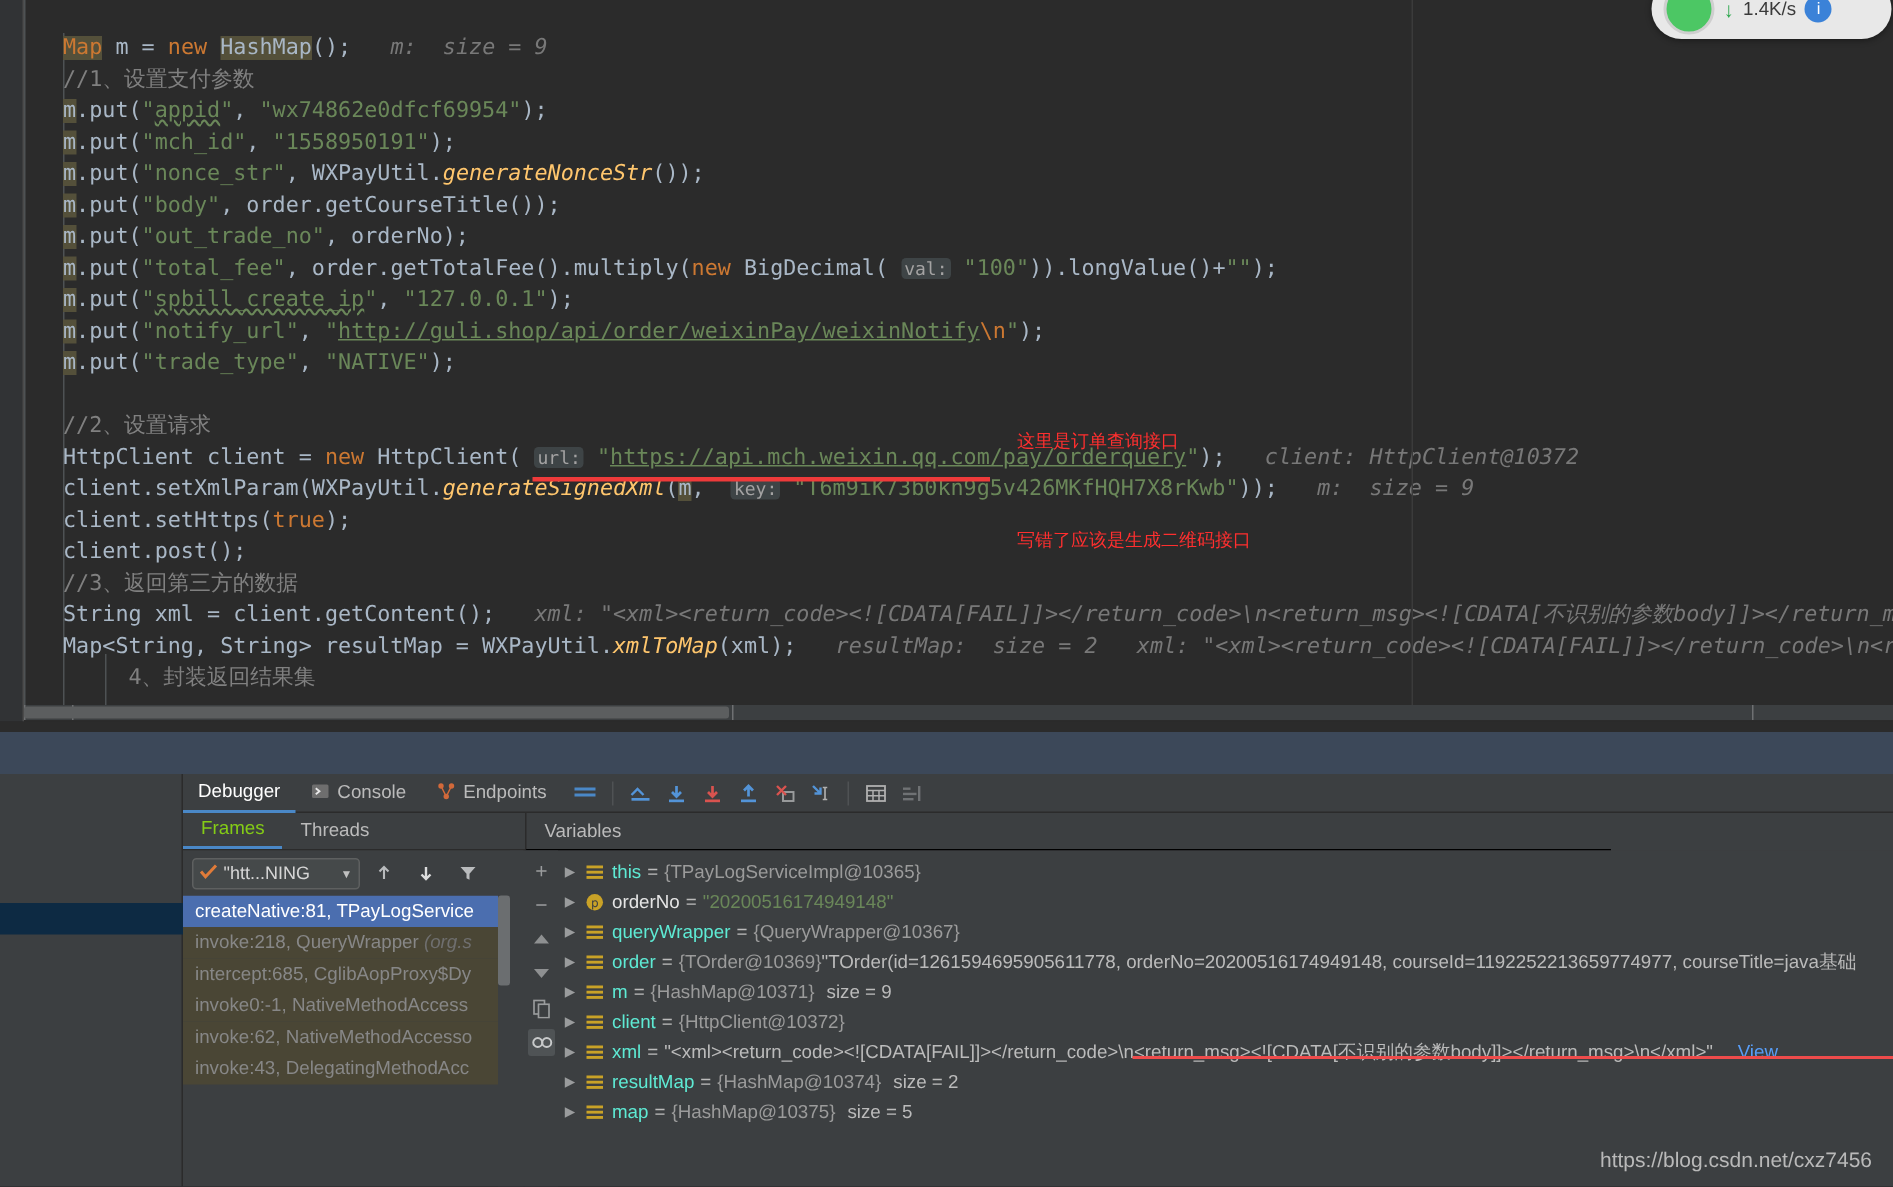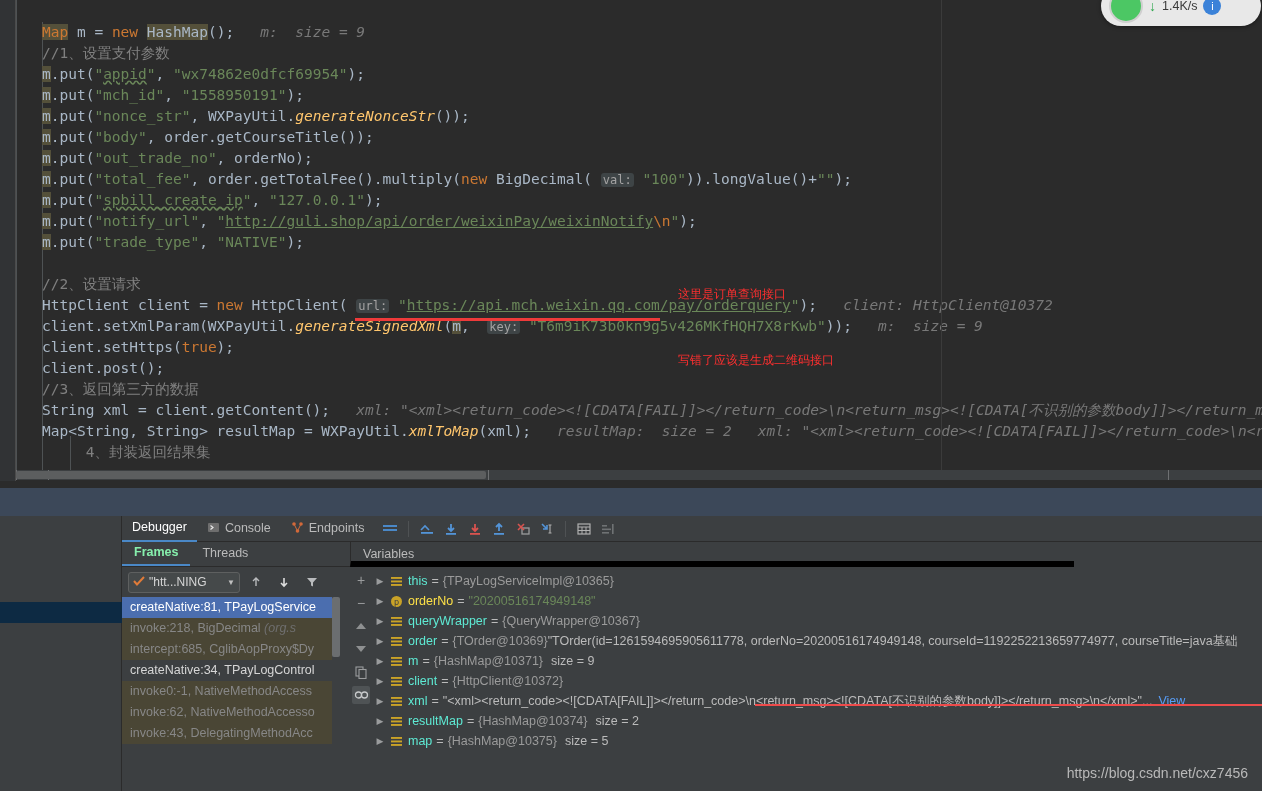--- a/index.html
+++ b/index.html
@@ -116,24 +116,24 @@
   .tbtn {
     width: 20px; height: 20px; display: flex; align-items: center;
     justify-content: center; margin: 0 2px;
   }
 
   .sub-tabs {
     position: absolute; left: 122px; top: 26px; width: 228px; height: 25px;
     display: flex; align-items: center; border-bottom: 1px solid #2b2b2b;
   }
   .stab { font-size: 12.5px; color: #bbbbbb; padding: 3px 12px 5px 12px; }
-  .stab.active { color: #86efac; border-bottom: 2px solid #4a88c7; font-weight: bold; }
+  .stab.active { color: #84cc16; border-bottom: 2px solid #4a88c7; }
   .vars-header {
     position: absolute; left: 350px; top: 26px; width: 724px; height: 25px;
-    border-bottom: 6px solid #000000; border-left: 1px solid #2b2b2b;
+    border-bottom: 1px solid #000000; border-left: 1px solid #2b2b2b;
   }
   .vars-header span { font-size: 12.5px; color: #bbbbbb; padding-left: 12px; line-height: 25px;}
 
   
   .frames-pane {
     position: absolute; left: 122px; top: 51px; width: 228px; height: 224px;
     background: #3c3f41; border-right: 1px solid #2b2b2b;
   }
   .frames-toolbar {
     position: absolute; left: 0; top: 0; width: 228px; height: 30px;
@@ -195,21 +195,21 @@
   }
   .arrow {
     width: 16px; text-align: center; color: #9a9c9d; font-size: 9px;
     flex: 0 0 16px;
   }
   .var-icon {
     width: 16px; height: 13px; flex: 0 0 16px; margin-right: 4px;
     display: flex; align-items: center; justify-content: center;
   }
   .vname { color: #5eead4; }
-  .vname.orange { color: #fde047; }
+  .vname.orange { color: #e5e5e5; }
   .veq { color: #bbbbbb; margin: 0 4px; }
   .vtype { color: #9b9b9b; text-align: center; }
   .vstr { color: #6a8759; }
   .vsize { color: #bbbbbb; margin-left: 8px; }
   .view-link { color: #589df6; margin-left: 6px; }
   .esc { color: #cc7832; }
   .xml-red-line {
     position: absolute; background: #ee4b4b; height: 2px;
   }
 
@@ -403,23 +403,22 @@
         </div>
         <div class="tbtn">
           <svg width="14" height="14" viewBox="0 0 14 14">
             <path d="M2 3 L12 3 L8 7.5 L8 11.5 L6 10.5 L6 7.5 Z" fill="#b9bbbd"></path>
           </svg>
         </div>
       </div>
 
       <div class="frames-list" id="frames-list">
           <div class="frame-row selected"><span>createNative:81, TPayLogService</span></div>
-          <div class="frame-row lib dim"><span>invoke:218, BigDecimal </span><span class="pkg">(org.s</span></div>
+          <div class="frame-row lib dim"><span>invoke:218, QueryWrapper </span><span class="pkg">(org.s</span></div>
           <div class="frame-row lib dim"><span>intercept:685, CglibAopProxy$Dy</span></div>
-          <div class="frame-row"><span>createNative:34, TPayLogControl</span></div>
           <div class="frame-row lib dim"><span>invoke0:-1, NativeMethodAccess</span></div>
           <div class="frame-row lib dim"><span>invoke:62, NativeMethodAccesso</span></div>
           <div class="frame-row lib dim"><span>invoke:43, DelegatingMethodAcc</span></div>
         </div>
       <div class="frames-scroll">
         <div class="frames-scroll-thumb"></div>
       </div>
       <div class="frames-side"></div>
     </div>
 

